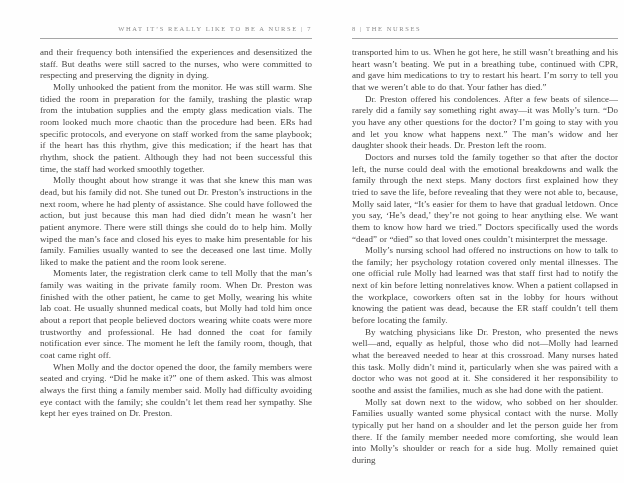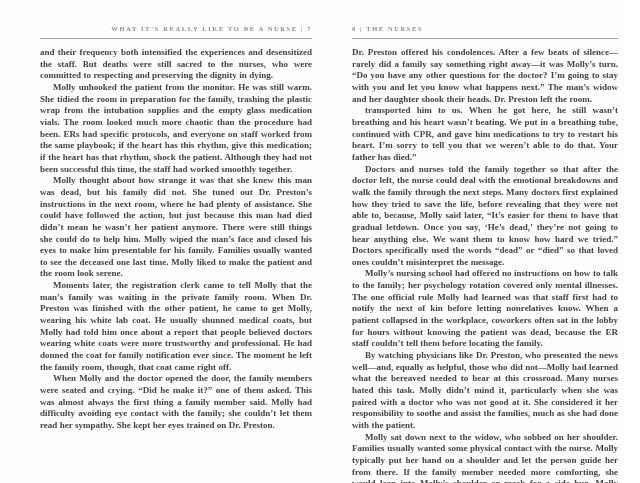--- a/index.html
+++ b/index.html
@@ -7,21 +7,20 @@
     padding: 0;
     background: #ffffff;
   }
   .spread {
     position: relative;
     width: 624px;
     height: 483px;
     background: #fefefe;
     font-family: "Liberation Serif", serif;
     overflow: hidden;
-    font-weight: bold;
   }
   .page {
     position: absolute;
     top: 25px;
   }
   .page-left  { left: 40px;  width: 272px; }
   .page-right { left: 352px; width: 266px; }
 
   .running-head {
     font-family: "Liberation Serif", serif;
@@ -63,22 +62,22 @@
         <p>Molly unhooked the patient from the monitor. He was still warm. She tidied the room in preparation for the family, trashing the plastic wrap from the intubation supplies and the empty glass medication vials. The room looked much more chaotic than the procedure had been. ERs had specific protocols, and everyone on staff worked from the same playbook; if the heart has this rhythm, give this medication; if the heart has that rhythm, shock the patient. Although they had not been successful this time, the staff had worked smoothly together.</p>
         <p>Molly thought about how strange it was that she knew this man was dead, but his family did not. She tuned out Dr. Preston’s instructions in the next room, where he had plenty of assistance. She could have followed the action, but just because this man had died didn’t mean he wasn’t her patient anymore. There were still things she could do to help him. Molly wiped the man’s face and closed his eyes to make him presentable for his family. Families usually wanted to see the deceased one last time. Molly liked to make the patient and the room look serene.</p>
         <p>Moments later, the registration clerk came to tell Molly that the man’s family was waiting in the private family room. When Dr. Preston was finished with the other patient, he came to get Molly, wearing his white lab coat. He usually shunned medical coats, but Molly had told him once about a report that people believed doctors wearing white coats were more trustworthy and professional. He had donned the coat for family notification ever since. The moment he left the family room, though, that coat came right off.</p>
         <p>When Molly and the doctor opened the door, the family members were seated and crying. “Did he make it?” one of them asked. This was almost always the first thing a family member said. Molly had difficulty avoiding eye contact with the family; she couldn’t let them read her sympathy. She kept her eyes trained on Dr. Preston.</p>
       </div>
   </div>
 
   <div class="page page-right">
     <div class="running-head">8 | THE NURSES</div>
     <div class="page-body">
+        <p>transported him to us. When he got here, he still wasn’t breathing and his heart wasn’t beating. We put in a breathing tube, continued with CPR, and gave him medications to try to restart his heart. I’m sorry to tell you that we weren’t able to do that. Your father has died.”</p>
         <p>Dr. Preston offered his condolences. After a few beats of silence—rarely did a family say something right away—it was Molly’s turn. “Do you have any other questions for the doctor? I’m going to stay with you and let you know what happens next.” The man’s widow and her daughter shook their heads. Dr. Preston left the room.</p>
-        <p>transported him to us. When he got here, he still wasn’t breathing and his heart wasn’t beating. We put in a breathing tube, continued with CPR, and gave him medications to try to restart his heart. I’m sorry to tell you that we weren’t able to do that. Your father has died.”</p>
         <p>Doctors and nurses told the family together so that after the doctor left, the nurse could deal with the emotional breakdowns and walk the family through the next steps. Many doctors first explained how they tried to save the life, before revealing that they were not able to, because, Molly said later, “It’s easier for them to have that gradual letdown. Once you say, ‘He’s dead,’ they’re not going to hear anything else. We want them to know how hard we tried.” Doctors specifically used the words “dead” or “died” so that loved ones couldn’t misinterpret the message.</p>
         <p>Molly’s nursing school had offered no instructions on how to talk to the family; her psychology rotation covered only mental illnesses. The one official rule Molly had learned was that staff first had to notify the next of kin before letting nonrelatives know. When a patient collapsed in the workplace, coworkers often sat in the lobby for hours without knowing the patient was dead, because the ER staff couldn’t tell them before locating the family.</p>
         <p>By watching physicians like Dr. Preston, who presented the news well—and, equally as helpful, those who did not—Molly had learned what the bereaved needed to hear at this crossroad. Many nurses hated this task. Molly didn’t mind it, particularly when she was paired with a doctor who was not good at it. She considered it her responsibility to soothe and assist the families, much as she had done with the patient.</p>
         <p>Molly sat down next to the widow, who sobbed on her shoulder. Families usually wanted some physical contact with the nurse. Molly typically put her hand on a shoulder and let the person guide her from there. If the family member needed more comforting, she would lean into Molly’s shoulder or reach for a side hug. Molly remained quiet during</p>
       </div>
   </div>
 
 </div>
 
 </body></html>

